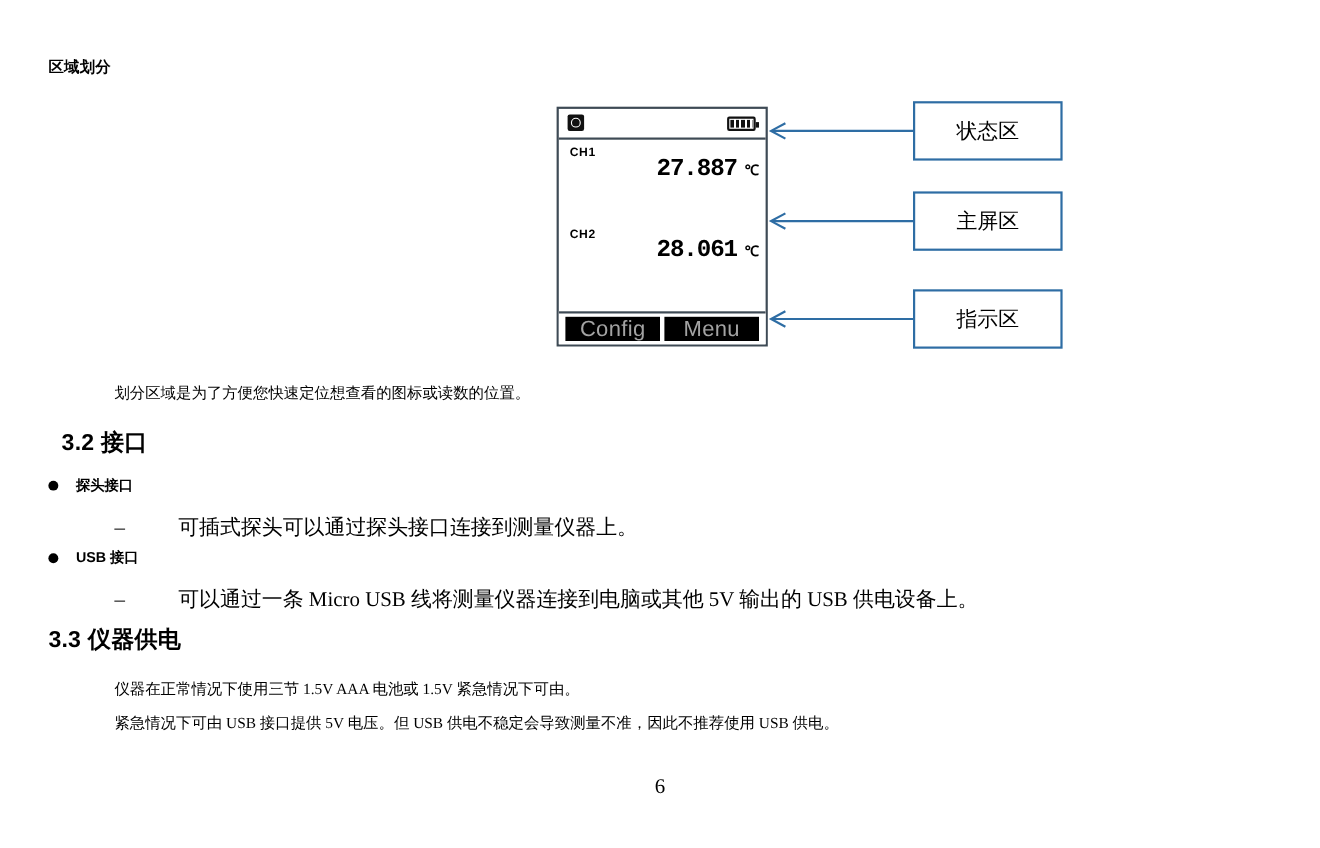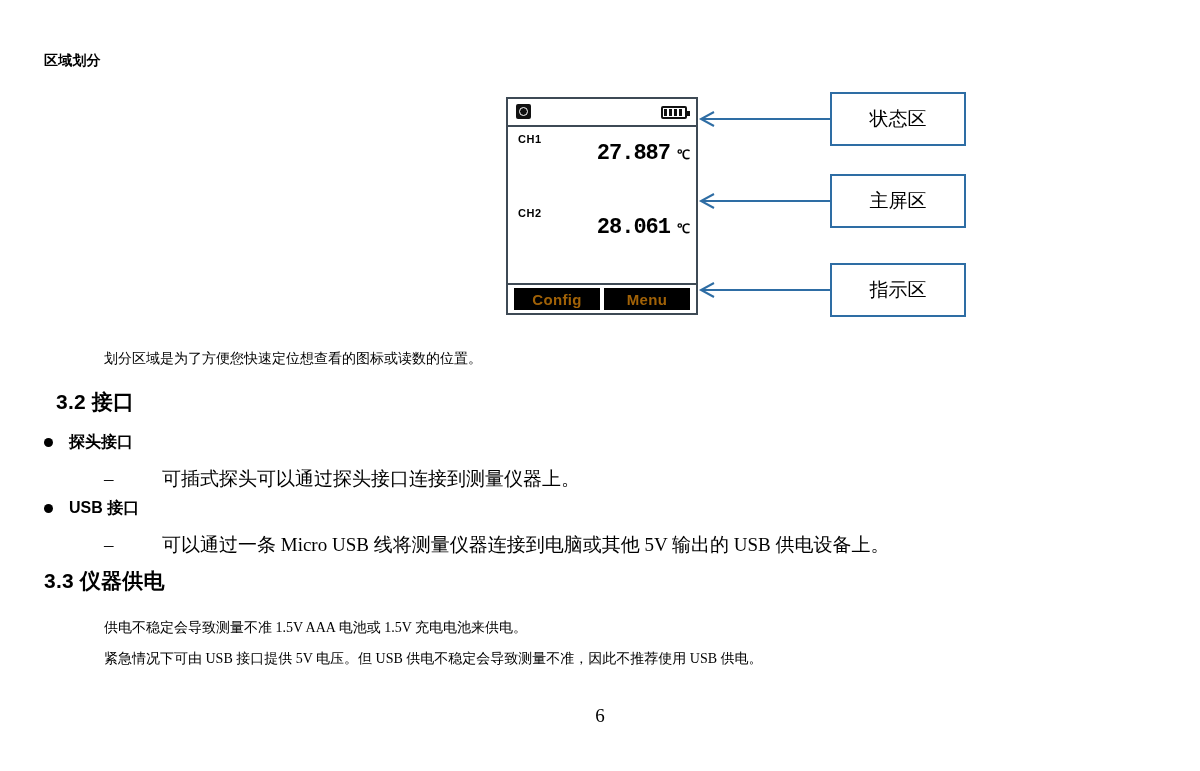--- a/index.html
+++ b/index.html
@@ -144,30 +144,29 @@
     width: 100%;
     height: 30px;
     border-top: 2px solid #3e4a55;
     box-sizing: border-box;
     display: flex;
     align-items: stretch;
     background: #ffffff;
   }
   .softkey {
     background: #000000;
-    color: #a16207;
-    font-family: "Liberation Sans", sans-serif;
-    font-size: 15px;
+    color: #a3a3a3;
+    font-family: "Liberation Sans", sans-serif;
+    font-size: 20px;
     display: flex;
     align-items: center;
     justify-content: center;
     margin: 3px;
     flex: 1;
     letter-spacing: 0.3px;
-    font-weight: bold;
   }
   .softkey.left { margin-left: 6px; margin-right: 2px; }
   .softkey.right { margin-right: 6px; margin-left: 2px; }
 
   
   .callout {
     position: absolute;
     width: 136px;
     height: 54px;
     border: 2px solid #2e6da4;
@@ -209,21 +208,21 @@
     width: 9px;
     height: 9px;
     border-radius: 50%;
     background: #000;
     display: inline-block;
     margin-right: 16px;
   }
   .bullet-title {
     font-family: "Liberation Sans", sans-serif;
     font-weight: bold;
-    font-size: 16px;
+    font-size: 13px;
     white-space: nowrap;
   }
   .dash-row {
     position: absolute;
     font-family: "Liberation Serif", serif;
     font-size: 19px;
     white-space: nowrap;
   }
   .dash-mark {
     font-family: "Liberation Serif", serif;
@@ -314,18 +313,18 @@
   <div class="bullet-row" id="b-usb">
     <span class="bullet-dot"></span>
     <span class="bullet-title">USB 接口</span>
   </div>
   <div class="dash-row" id="d-usb">
     <span class="dash-mark">–</span><span>可以通过一条 Micro USB 线将测量仪器连接到电脑或其他 5V 输出的 USB 供电设备上。</span>
   </div>
 
   <div class="h-section" id="h-33">3.3 仪器供电</div>
 
-  <div class="para" id="p-power1">供电不稳定会导致测量不准 1.5V AAA 电池或 1.5V 充电电池来供电。</div>
+  <div class="para" id="p-power1">仪器在正常情况下使用三节 1.5V AAA 电池或 1.5V 紧急情况下可由。</div>
   <div class="para" id="p-power2">紧急情况下可由 USB 接口提供 5V 电压。但 USB 供电不稳定会导致测量不准，因此不推荐使用 USB 供电。</div>
 
   <div id="page-number">6</div>
 
 </div>
 
 </body></html>

